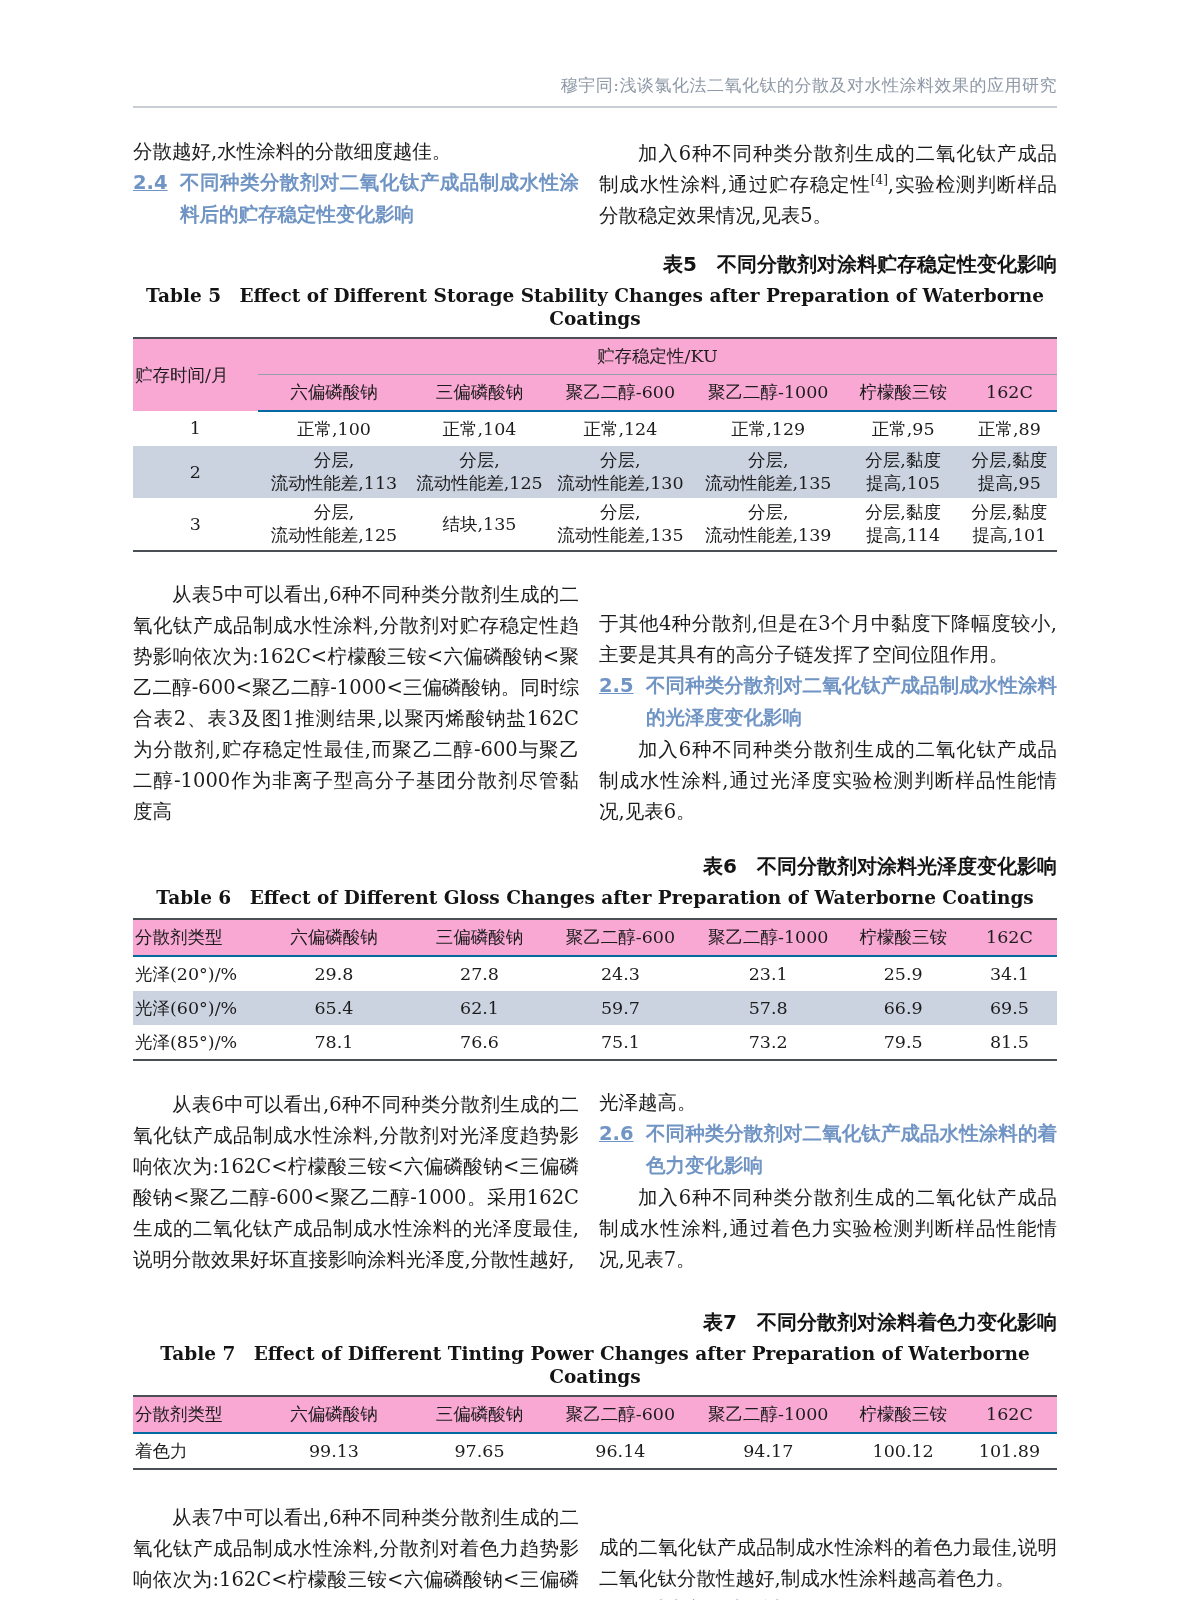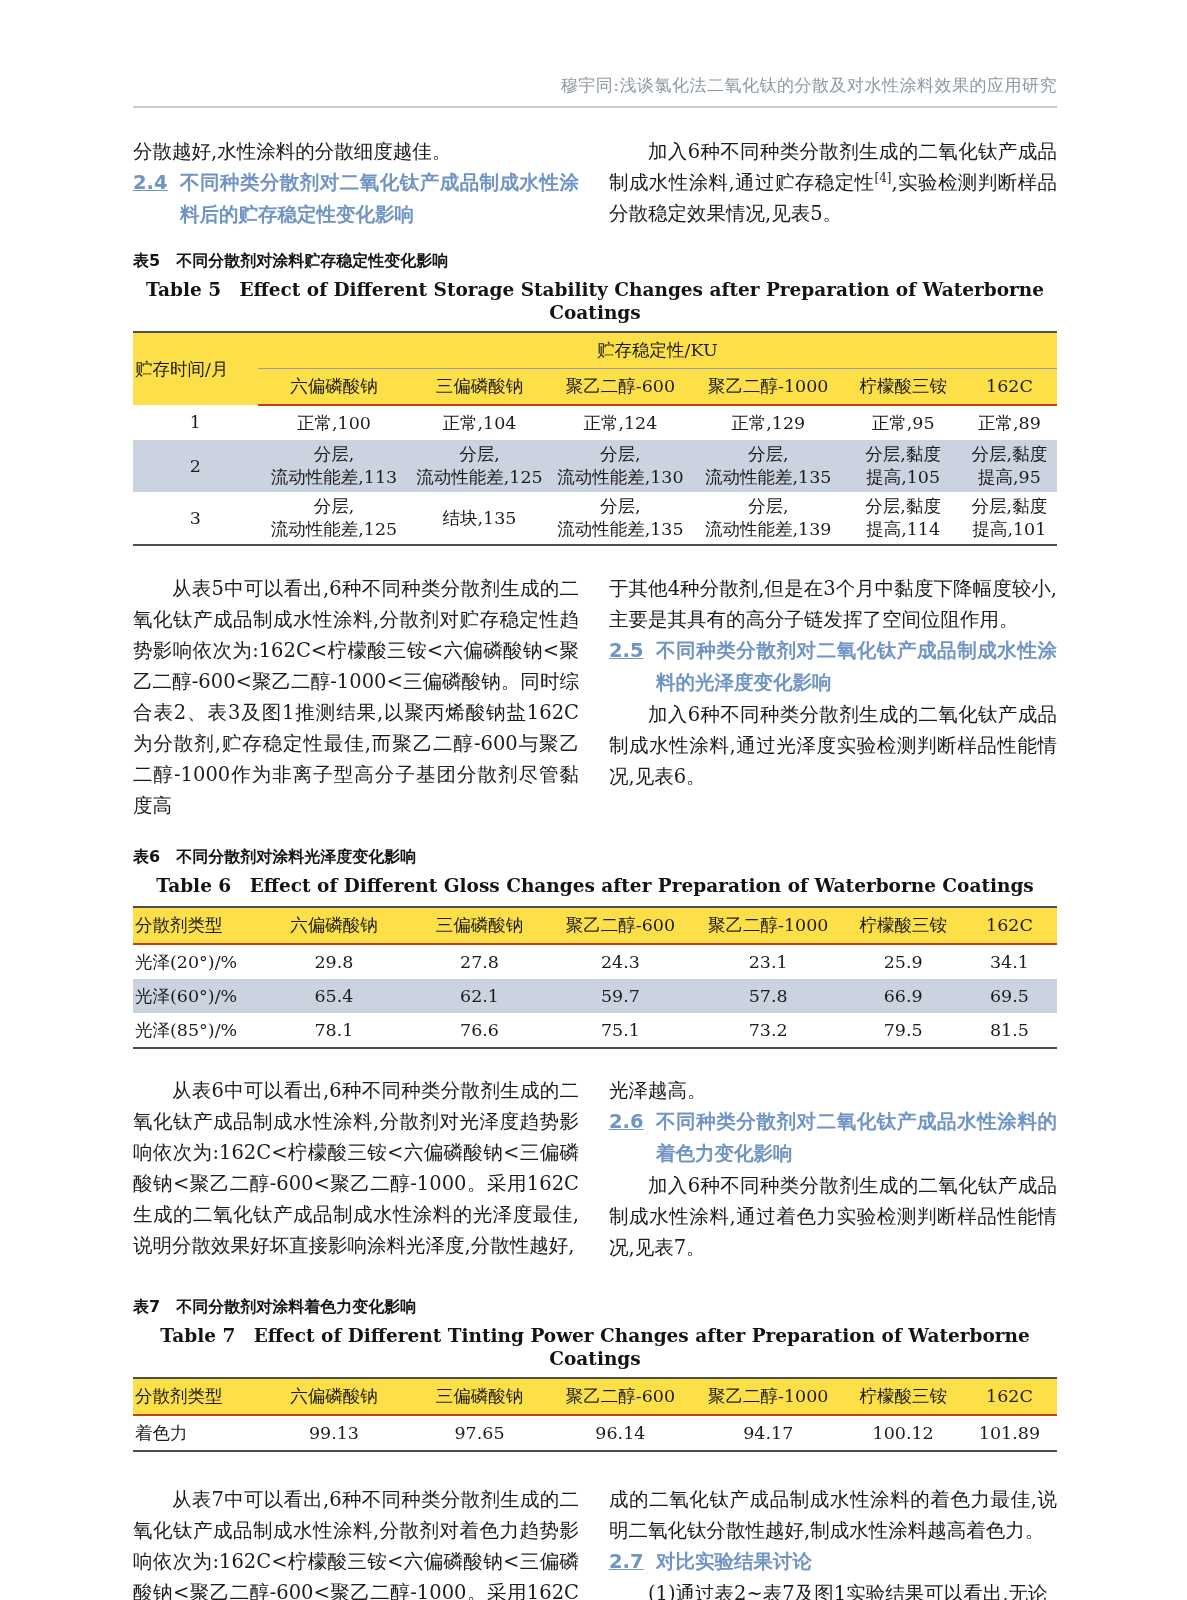--- a/index.html
+++ b/index.html
@@ -11,57 +11,57 @@
   .content { padding:0 130px 0 133px; }
 
   
   .running-head {
     margin-top:74px; text-align:right;
     font-size:17px; color:#8e98a6; letter-spacing:0.5px;
   }
   .head-rule { margin-top:9px; height:2px; background:#c9ced5; }
 
   
-  .band { display:flex; gap:30px; }
+  .band { display:flex; gap:20px;align-items:flex-end; }
   .band .col-left  { flex:0 0 446px; }
   .band .col-right { flex:1; }
   p { margin:0; font-size:19.5px; line-height:31px; text-align:justify; }
   .indent { text-indent:2em; }
   sup.ref { font-size:12px; line-height:0; vertical-align:super; }
 
   .sec-heading {
     display:flex; font-family:"DejaVu Sans", sans-serif; font-weight:bold;
     color:#7094c4; font-size:19.5px; line-height:32px; text-align:justify;
   }
   .sec-num { flex:0 0 47px;text-decoration:underline; }
   .sec-text { flex:1; }
 
   
   .tableblock { }
   .tcap-zh {
-    text-align:left; font-family:"DejaVu Sans", sans-serif;
-    font-weight:bold; font-size:16px; color:#141414;
+    text-align:right; font-family:"DejaVu Sans", sans-serif;
+    font-weight:bold; font-size:20px; color:#141414;
   }
   .tcap-en {
     text-align:center; font-family:"DejaVu Serif", serif;
     font-weight:bold; font-size:18.5px; color:#141414; margin-top:5px;
   }
   table {
     width:100%; border-collapse:collapse; table-layout:fixed;
     margin-top:8px; font-size:17.5px;
     border-top:2px solid #4a4f55; border-bottom:2px solid #4a4f55;
   }
   th, td {
     font-weight:normal; text-align:center; padding:3px 2px;
     line-height:23px; white-space:pre-line; overflow:hidden;
   }
-  thead th { background:#fde047; height:29px; }
+  thead th { background:#f9a8d4; height:29px; }
   th.grouphead { border-bottom:1px solid #949eae; }
   th.leftal, td.leftal { text-align:left; padding-left:2px; }
-  tr.rowline th { border-bottom:2px solid #c2410c; }
+  tr.rowline th { border-bottom:2px solid #0369a1; }
   tr.shade td { background:#ccd3e0; }
   td { height:28px; }
 
   
   .footer { position:absolute; top:1486px; right:124px; display:flex; align-items:center; }
   .f-left { text-align:center; margin-right:11px; }
   .f-zh {
     font-family:"DejaVu Sans", sans-serif; font-weight:bold;
     font-size:22px; color:#2c3544; line-height:24px;
   }

